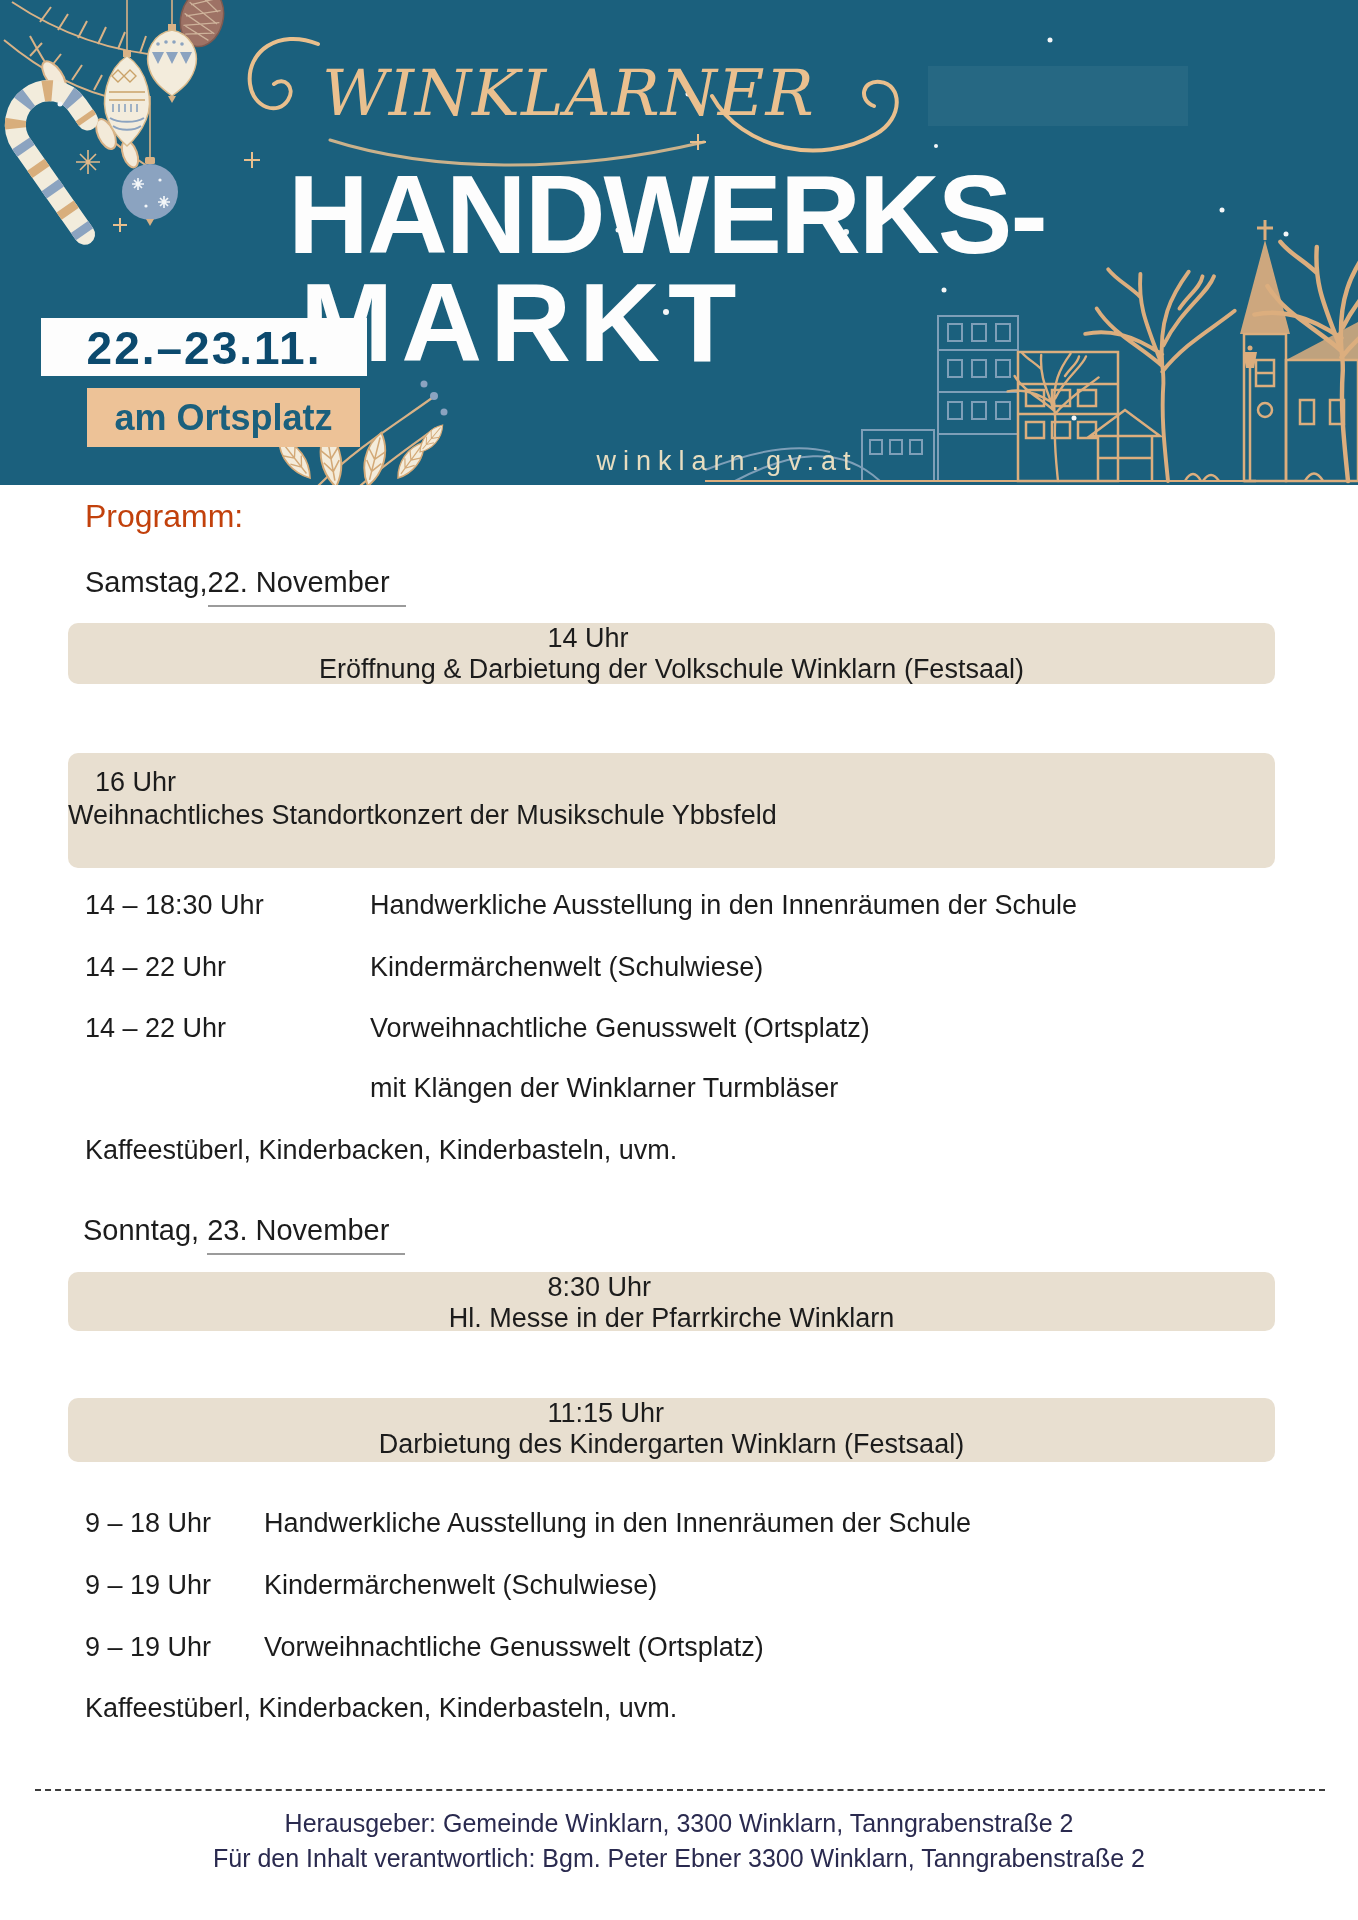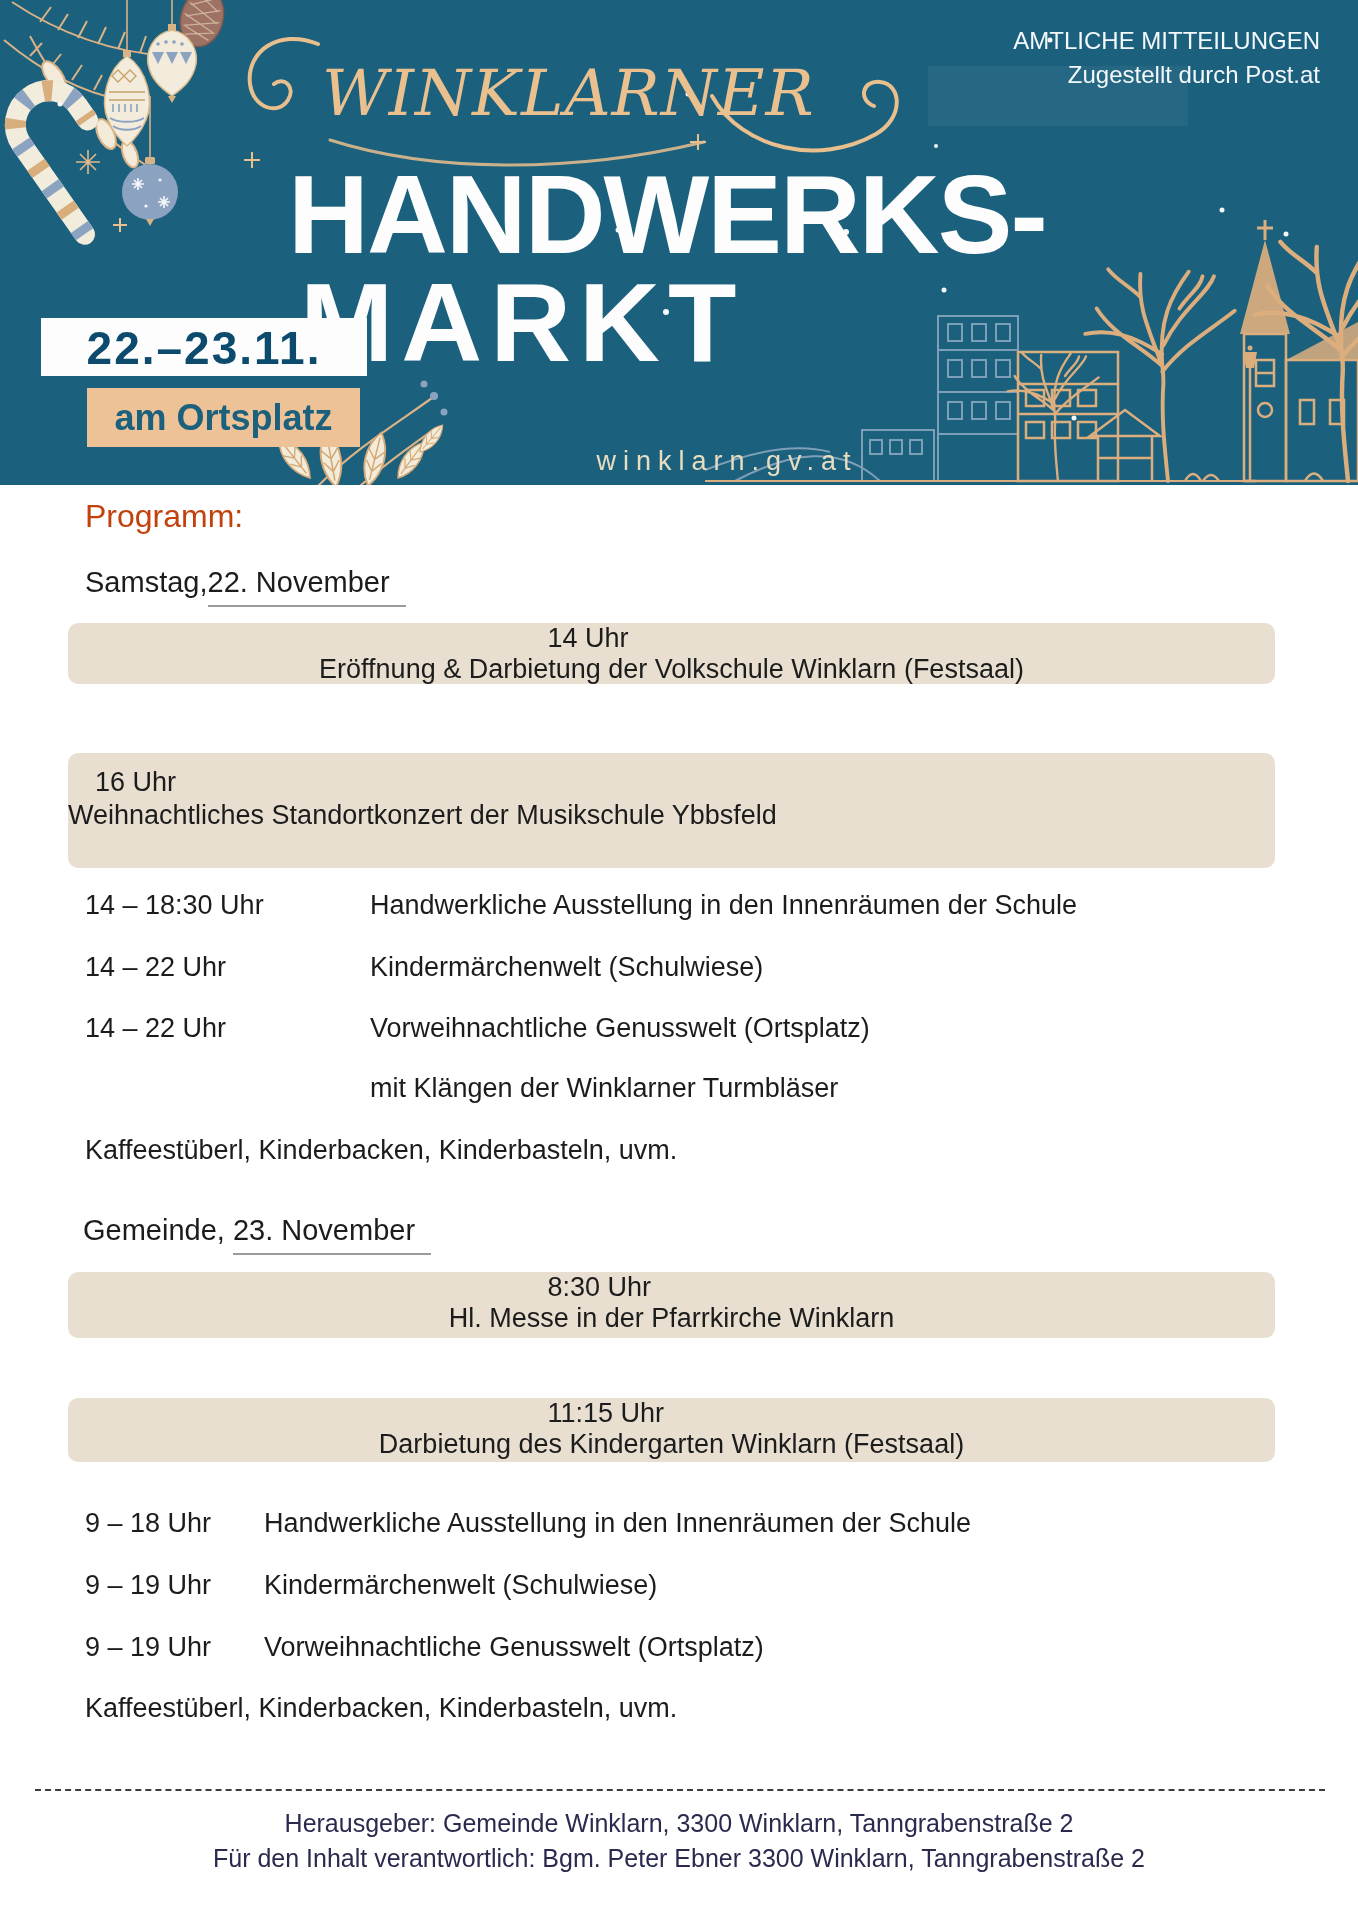--- a/index.html
+++ b/index.html
@@ -222,24 +222,20 @@
         <use href="#leaf" transform="translate(310,478) rotate(-38) scale(1.15)"></use>
         <use href="#leaf" transform="translate(336,487) rotate(-10) scale(1.3)"></use>
         <use href="#leaf" transform="translate(368,486) rotate(14) scale(1.25)"></use>
         <use href="#leaf" transform="translate(398,478) rotate(36)"></use>
         <use href="#leaf" transform="translate(296,436) rotate(-58) scale(0.95)"></use>
         <use href="#leaf" transform="translate(420,452) rotate(40) scale(0.8)"></use>
       </g>
     </svg>
 
     <div class="notice-glow"></div>
-    <div class="notice">
-      <div>AMTLICHE MITTEILUNGEN</div>
-      <div>Zugestellt durch Post.at</div>
-    </div>
 
     <div class="script-title">WINKLARNER</div>
     <div class="title1">HANDWERKS-</div>
     <div class="title2">MARKT</div>
     <div class="date-badge">22.–23.11.</div>
     <div class="loc-badge">am Ortsplatz</div>
     <div class="website">winklarn.gv.at</div>
   </header>
 
   <main>
@@ -274,24 +270,24 @@
       <span class="pt">14 – 22 Uhr</span>
       <span class="pd">Vorweihnachtliche Genusswelt (Ortsplatz)</span>
     </div>
     <div class="prow sat" style="top:1071px;">
       <span class="pd">mit Klängen der Winklarner Turmbläser</span>
     </div>
 
     <div class="note-line" style="top:1133px;">Kaffeestüberl, Kinderbacken, Kinderbasteln, uvm.</div>
 
     <h2 class="day-head" style="left:83px;top:1214px;margin:0;font-weight:normal;">
-      <span>Gemeinde, </span><span class="ul">23. November</span>
+      <span>Sonntag, </span><span class="ul">23. November</span>
     </h2>
 
-    <div class="hl-row" style="top:1272px;height:66px;">
+    <div class="hl-row" style="top:1272px;height:59px;">
       <span class="time">8:30 Uhr</span>
       <span class="desc">Hl. Messe in der Pfarrkirche Winklarn</span>
     </div>
 
     <div class="hl-row" style="top:1398px;height:64px;">
       <span class="time">11:15 Uhr</span>
       <span class="desc">Darbietung des Kindergarten Winklarn (Festsaal)</span>
     </div>
 
     <div class="prow sun" style="top:1506px;">

